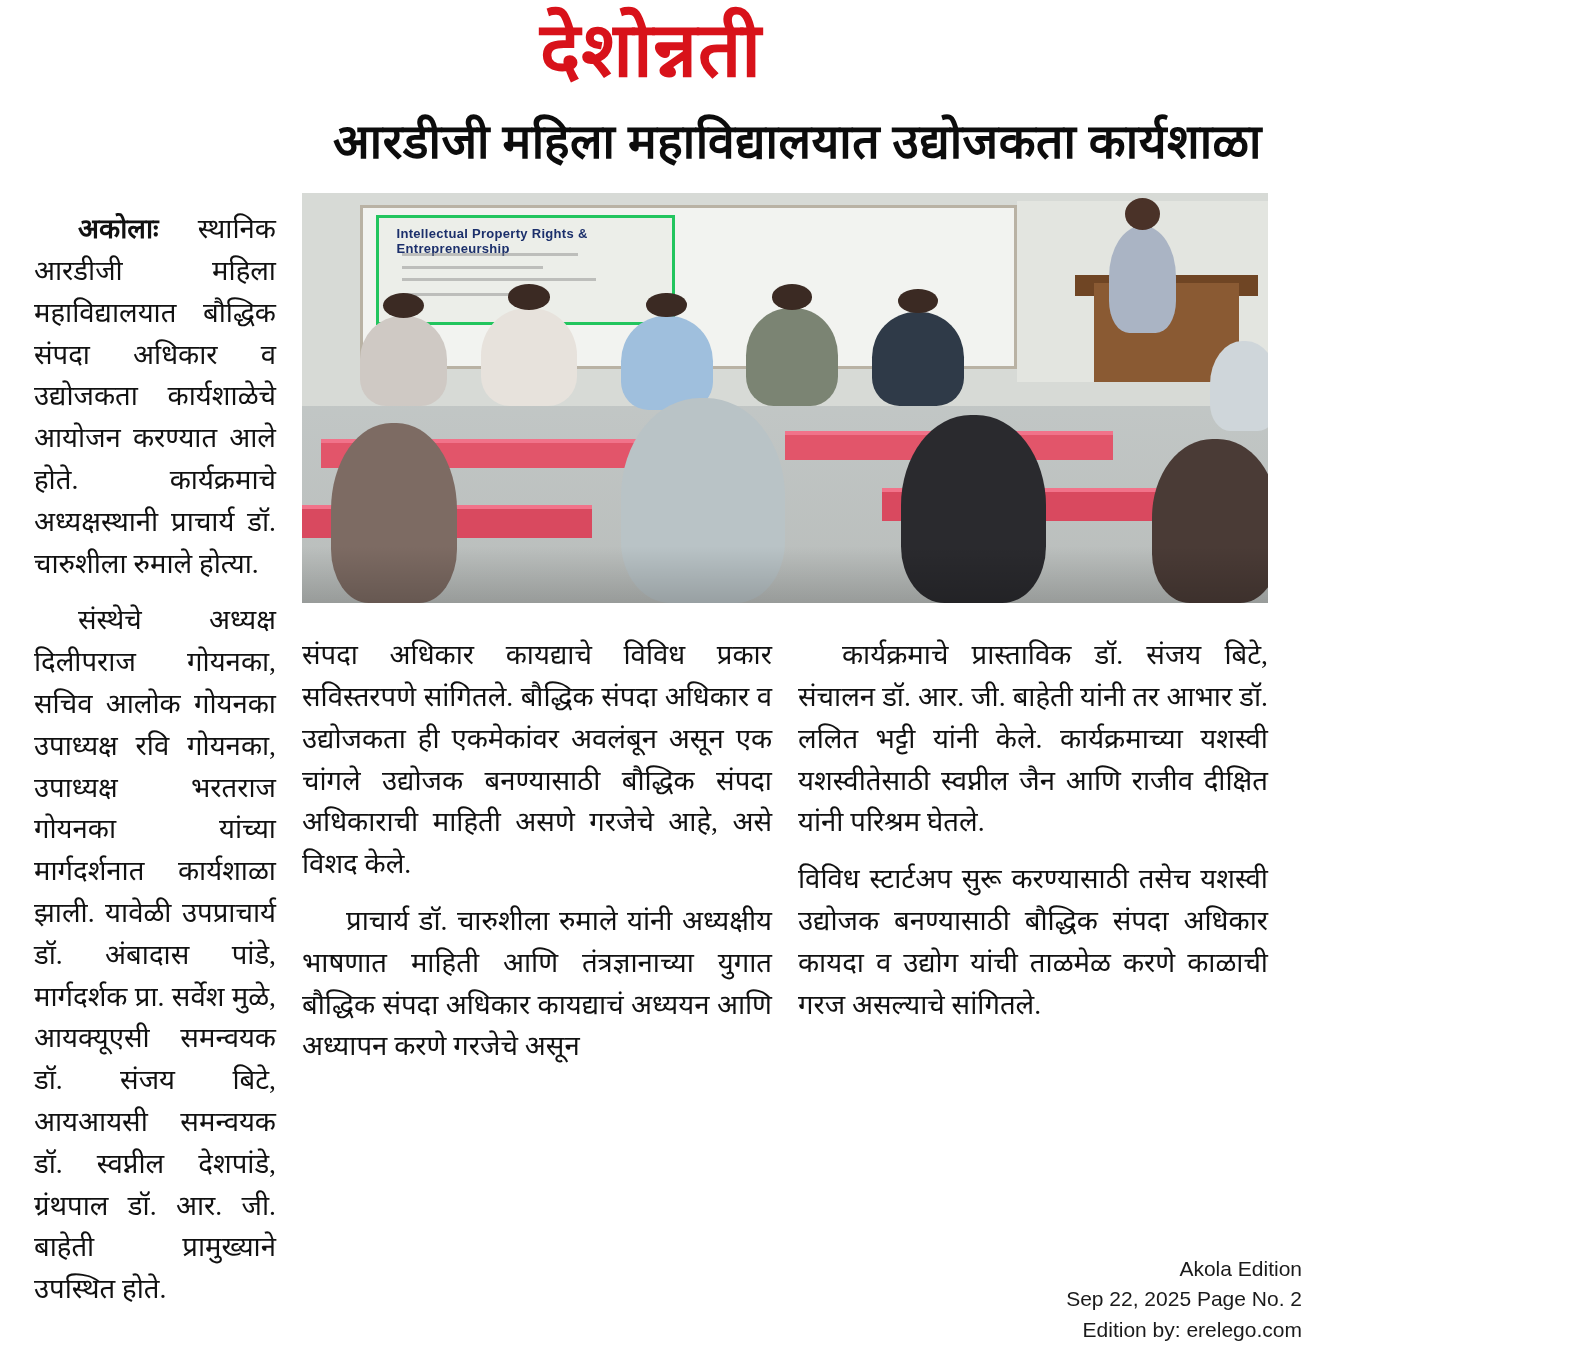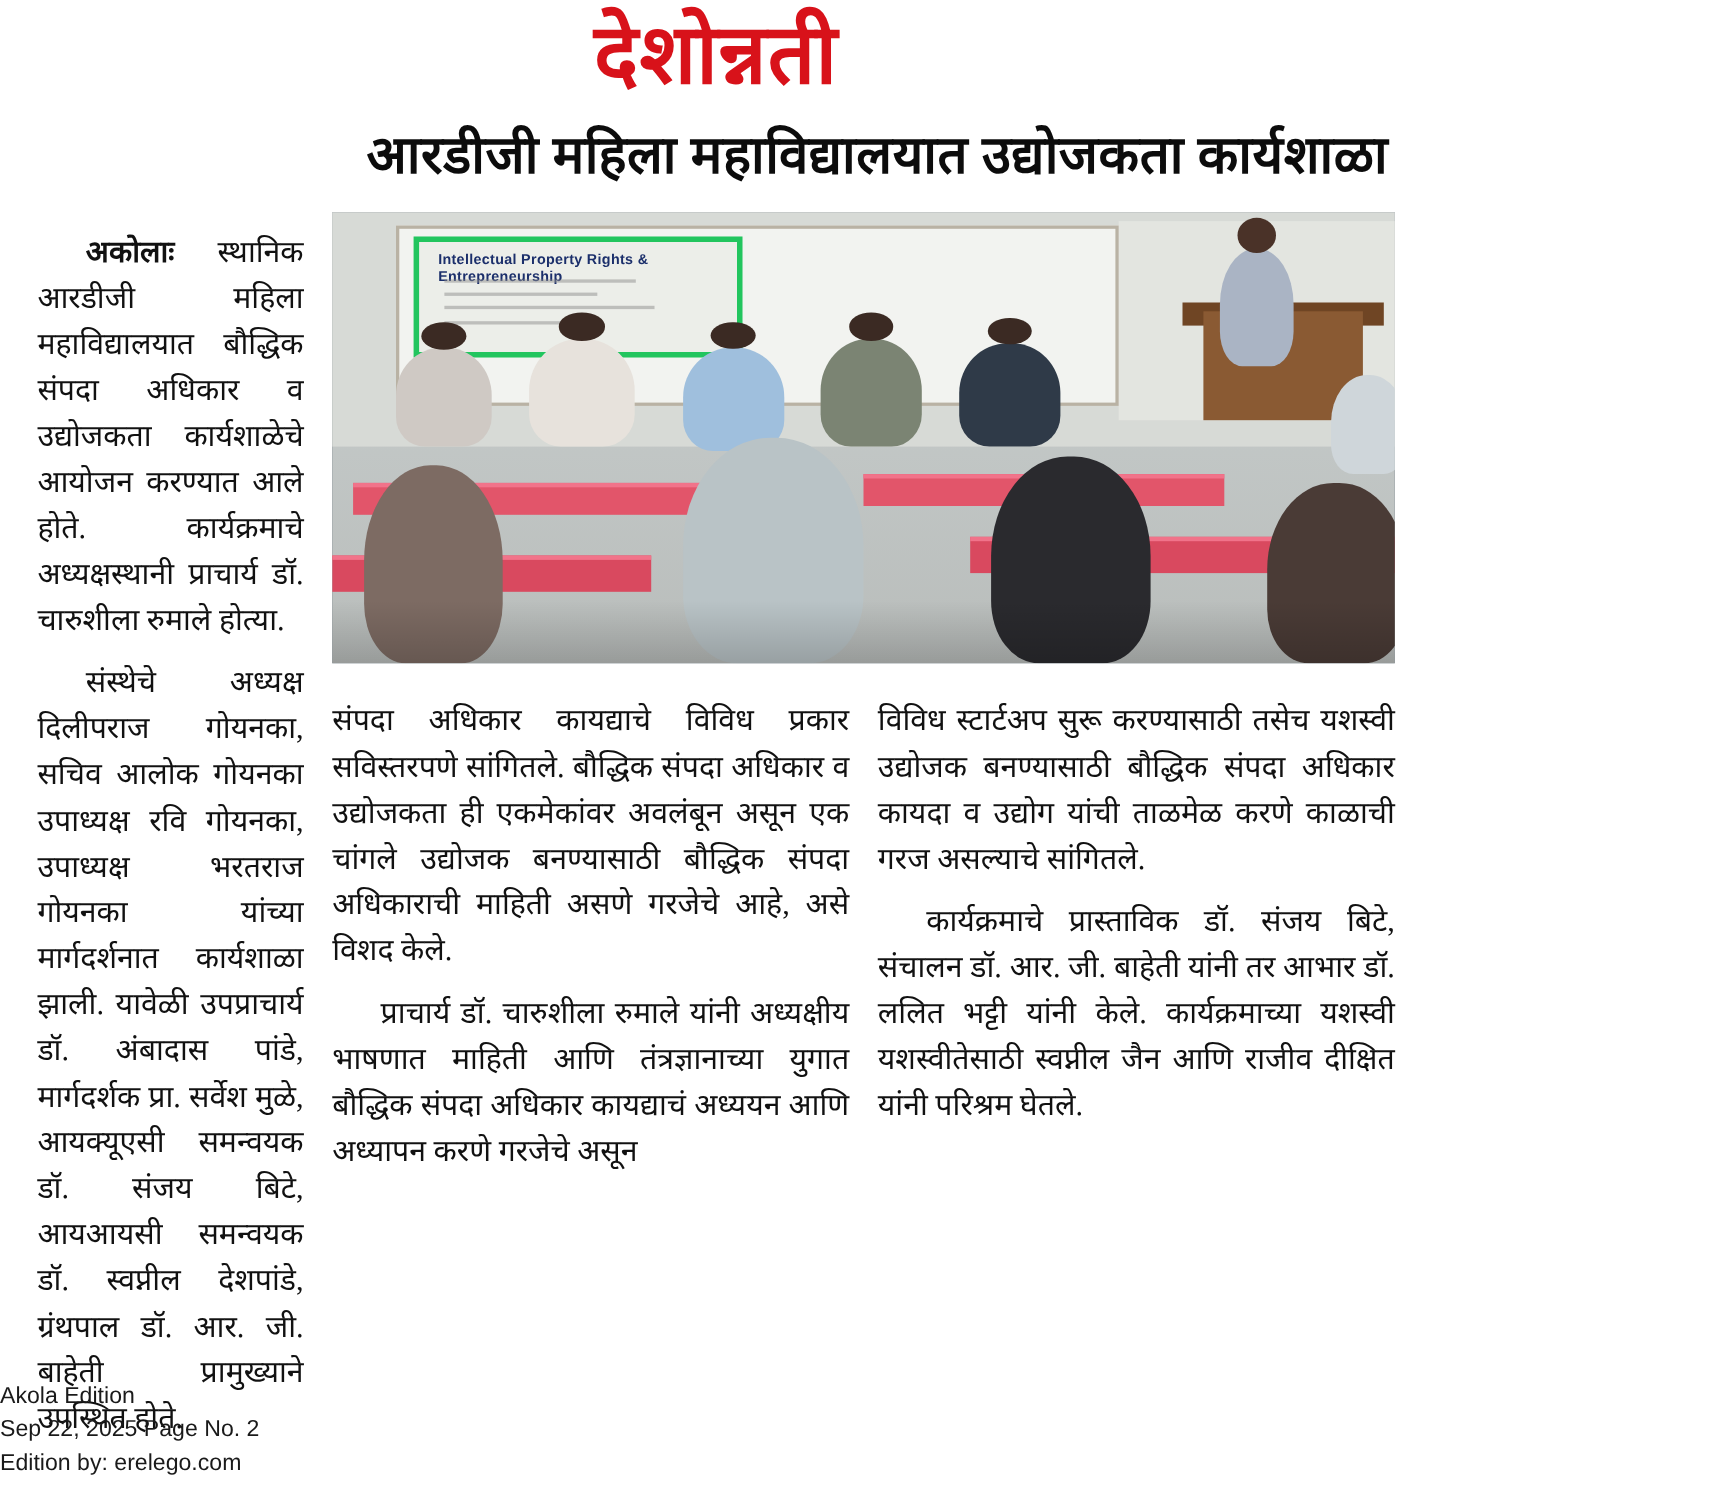--- a/index.html
+++ b/index.html
@@ -87,21 +87,21 @@
     gap: 26px;
     padding: 0 34px;
     box-sizing: border-box;
     justify-content: center;
   }
   .footer {
     position: absolute;
     left: 0;
     right: 0;
     bottom: 10px;
-    text-align: left;
+    text-align: right;
     font-family: "Liberation Sans", sans-serif;
     font-size: 21px;
     line-height: 1.45;
     color: #1a1a1a;
   }
   .footer div { margin: 0; }
 
   
   .ph {
     position: absolute;
@@ -116,21 +116,21 @@
     background: #d7dad6;
   }
   .ph-board {
     left: 6%; top: 3%; width: 68%; height: 40%;
     background: #f2f3f0;
     border: 3px solid #b9b2a4;
   }
   .ph-proj {
     left: 2%; top: 4%; width: 46%; height: 70%;
     background: #eceee9;
-    border: 5px solid #22c55e;
+    border: 3px solid #22c55e;
   }
   .ph-proj-title {
     position: absolute;
     left: 6%; top: 8%;
     font-size: 13px;
     color: #1b2f6b;
     font-family: "Liberation Sans", sans-serif;
     font-weight: bold;
     letter-spacing: 0.3px;
   }
@@ -239,22 +239,22 @@
 
         <div class="ph ph-shadow"></div>
       </div>
 
       <div class="top-flow" style="padding:0;">
         <div class="col mid">
           <p class="para">संपदा अधिकार कायद्याचे विविध प्रकार सविस्तरपणे सांगितले. बौद्धिक संपदा अधिकार व उद्योजकता ही एकमेकांवर अवलंबून असून एक चांगले उद्योजक बनण्यासाठी बौद्धिक संपदा अधिकाराची माहिती असणे गरजेचे आहे, असे विशद केले.</p>
           <p class="para indent">प्राचार्य डॉ. चारुशीला रुमाले यांनी अध्यक्षीय भाषणात माहिती आणि तंत्रज्ञानाच्या युगात बौद्धिक संपदा अधिकार कायद्याचं अध्ययन आणि अध्यापन करणे गरजेचे असून</p>
         </div>
         <div class="col right">
+          <p class="para indent">कार्यक्रमाचे प्रास्ताविक डॉ. संजय बिटे, संचालन डॉ. आर. जी. बाहेती यांनी तर आभार डॉ. ललित भट्टी यांनी केले. कार्यक्रमाच्या यशस्वी यशस्वीतेसाठी स्वप्नील जैन आणि राजीव दीक्षित यांनी परिश्रम घेतले.</p>
           <p class="para">विविध स्टार्टअप सुरू करण्यासाठी तसेच यशस्वी उद्योजक बनण्यासाठी बौद्धिक संपदा अधिकार कायदा व उद्योग यांची ताळमेळ करणे काळाची गरज असल्याचे सांगितले.</p>
-          <p class="para indent">कार्यक्रमाचे प्रास्ताविक डॉ. संजय बिटे, संचालन डॉ. आर. जी. बाहेती यांनी तर आभार डॉ. ललित भट्टी यांनी केले. कार्यक्रमाच्या यशस्वी यशस्वीतेसाठी स्वप्नील जैन आणि राजीव दीक्षित यांनी परिश्रम घेतले.</p>
         </div>
       </div>
 
     </div>
 
   </div>
 
   <div class="footer">
     <div>Akola Edition</div>
     <div>Sep 22, 2025 Page No. 2</div>

